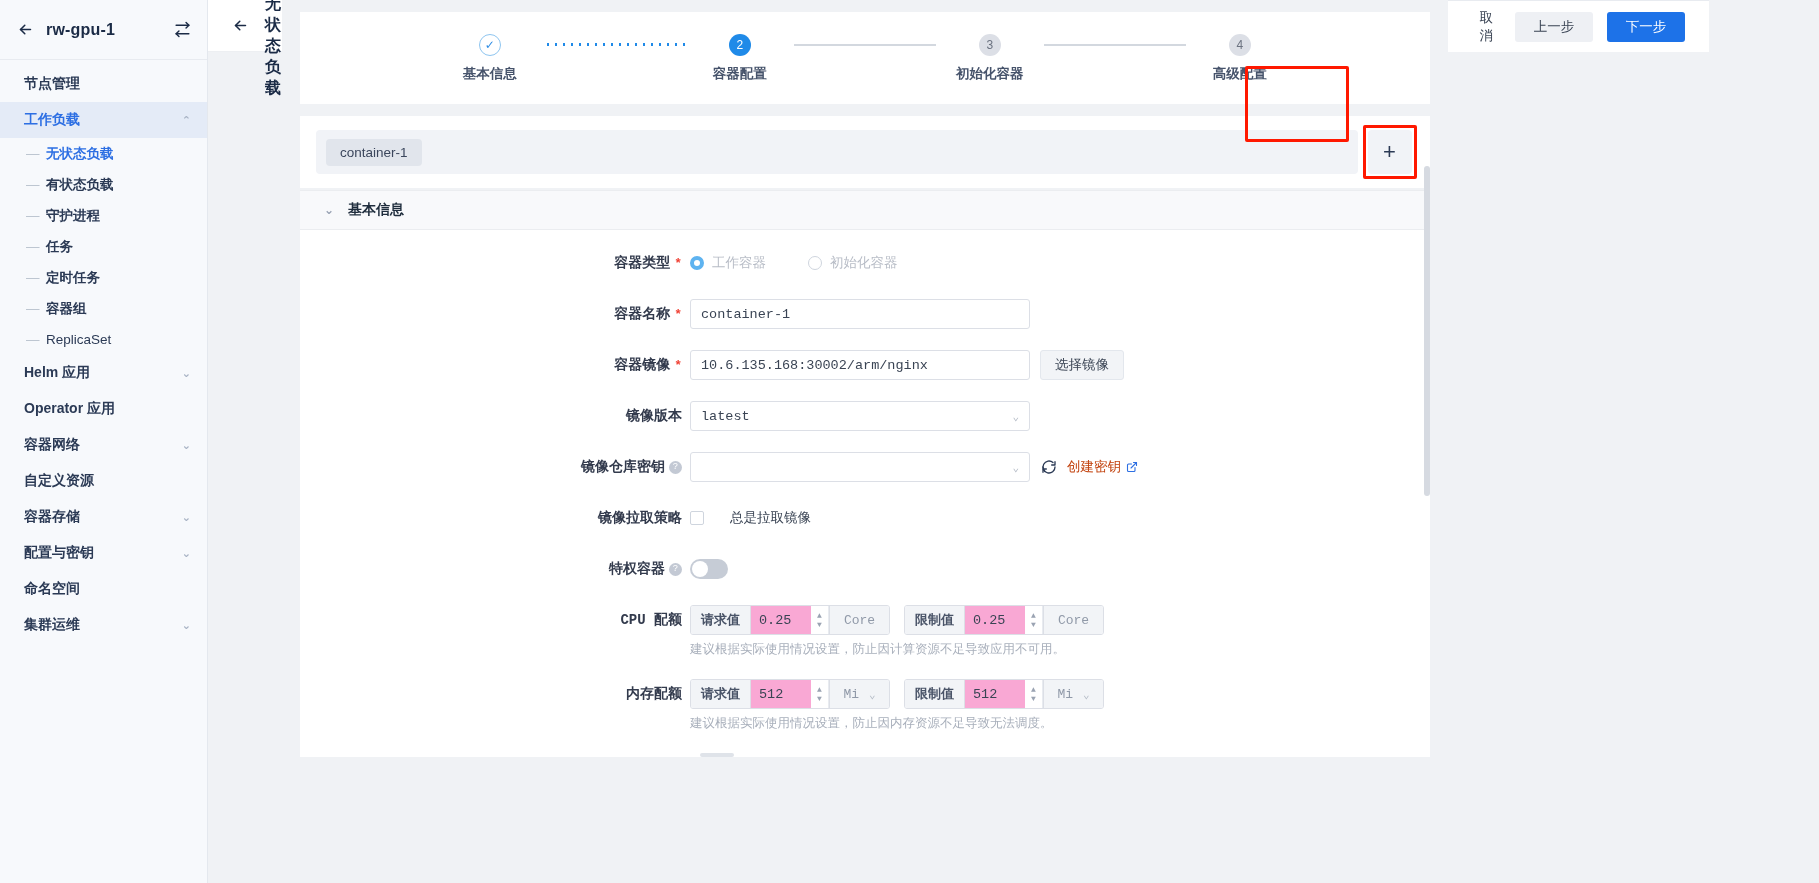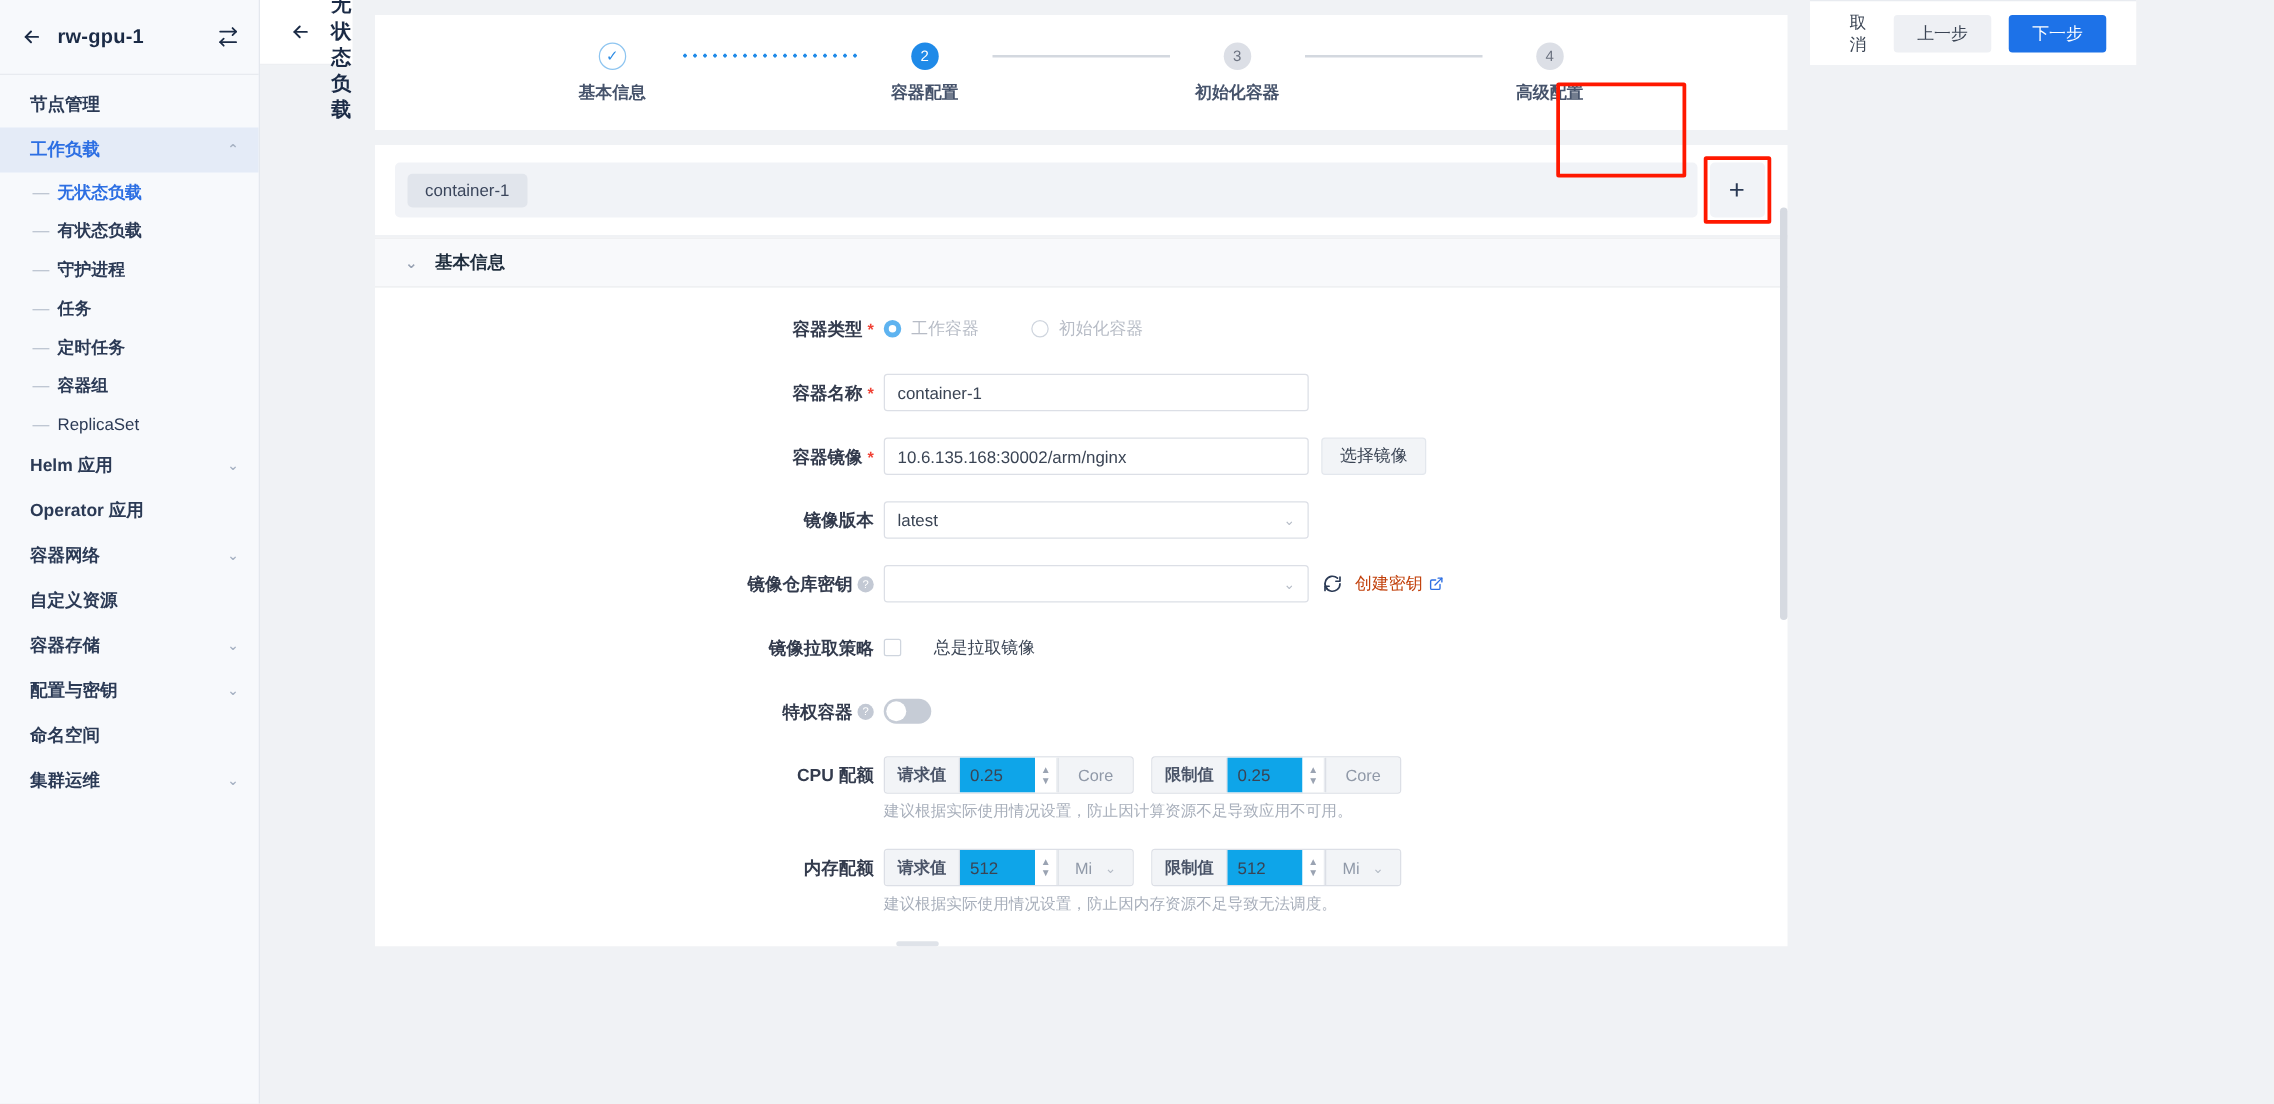--- a/index.html
+++ b/index.html
@@ -111,21 +111,21 @@
   }
 
   
   .formcard { background: #fff; margin-top: 2px; }
   .sect-head {
     height: 40px; background: #f8f9fb; border-top: 1px solid #ebedf0; border-bottom: 1px solid #ebedf0;
     display: flex; align-items: center; gap: 14px; padding: 0 24px;
     font-size: 14px; font-weight: 700; color: #1f2d3d;
   }
   .sect-head .ch { color: #98a2b3; font-size: 12px; }
-  .form-body { padding: 18px 0 0 17px; }
+  .form-body { padding: 18px 0 0 0; font-family: Liberation Mono, monospace; }
 
   .row { display: flex; align-items: flex-start; margin-bottom: 21px; }
   .lab {
     width: 390px; text-align: right; padding-right: 8px;
     font-size: 14px; color: #333b4d; font-weight: 700; line-height: 30px;
     display: flex; justify-content: flex-end; align-items: center; gap: 4px; height: 30px;
   }
   .lab .req { color: #f04134; font-size: 13px; line-height: 1; }
   .lab .qm {
     width: 13px; height: 13px; border-radius: 50%; background: #c3c9d4; color: #fff;
@@ -165,21 +165,21 @@
 
   
   .quota { display: flex; gap: 14px; }
   .qgrp { display: flex; height: 30px; border: 1px solid #dcdfe6; border-radius: 3px; overflow: hidden; }
   .qgrp .pre {
     background: #f2f4f7; border-right: 1px solid #dcdfe6; padding: 0 10px;
     display: flex; align-items: center; font-size: 13px; color: #4a5468; font-weight: 700;
   }
   .qgrp .num {
     width: 60px; display: flex; align-items: center; padding: 0 8px;
-    font-size: 13.5px; color: #3a4454; background: #0ea5e9;
+    font-size: 13.5px; color: #3a4454; background: #f9a8d4;
   }
   .qgrp .spin {
     width: 18px; background: #fff; display: flex; flex-direction: column;
     align-items: center; justify-content: center; gap: 2px; color: #9aa3b2;
     font-size: 8px; line-height: 7px; border-right: 1px solid #e8ebf0;
   }
   .qgrp .unit {
     background: #f2f4f7; border-left: 1px solid #dcdfe6; padding: 0 12px; min-width: 60px;
     display: flex; align-items: center; justify-content: center; gap: 10px;
     font-size: 13px; color: #9099a8;

